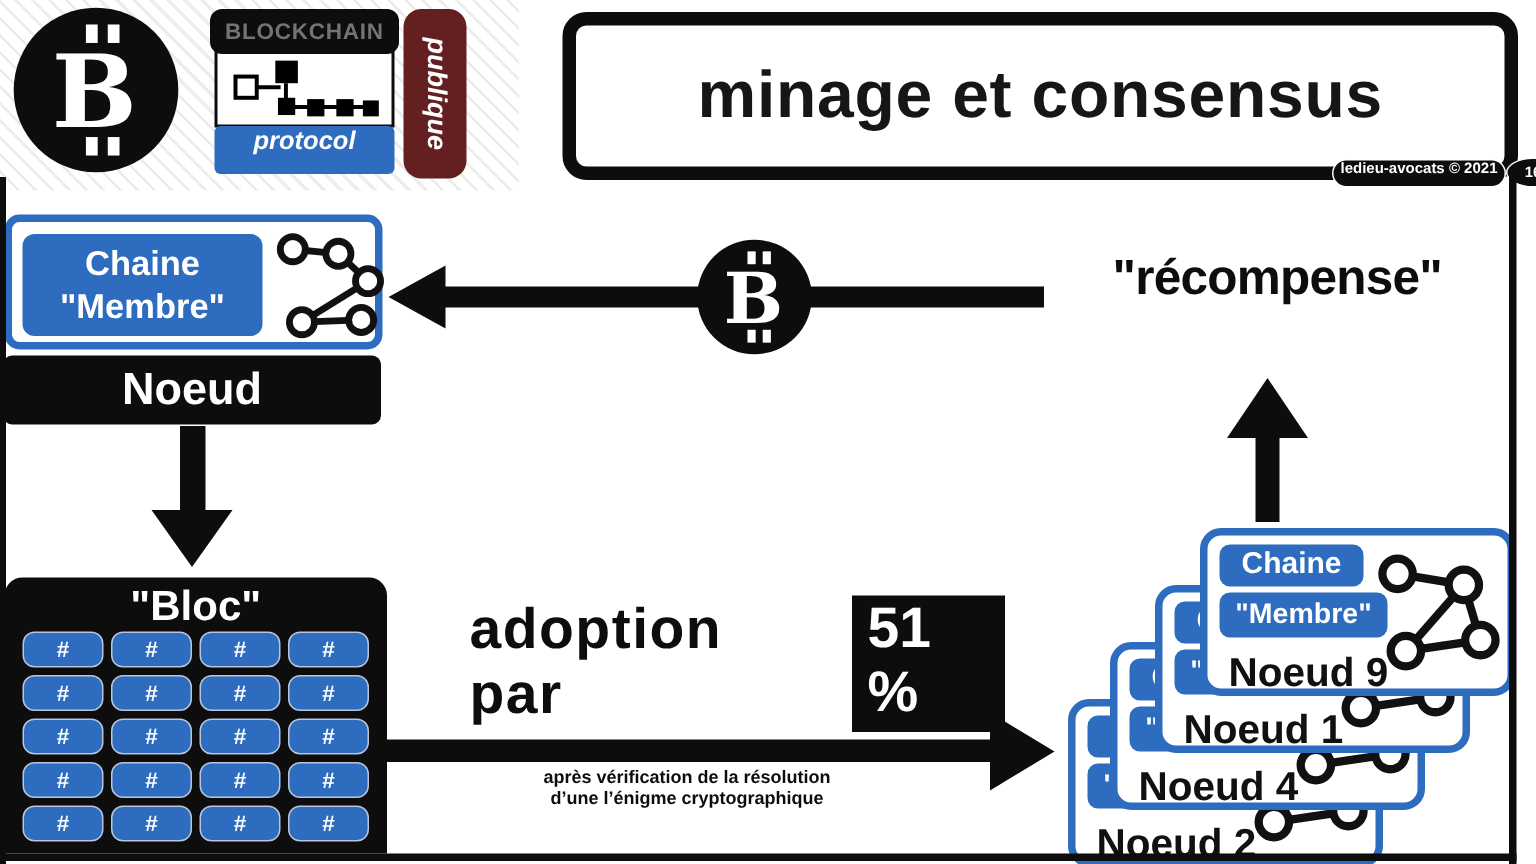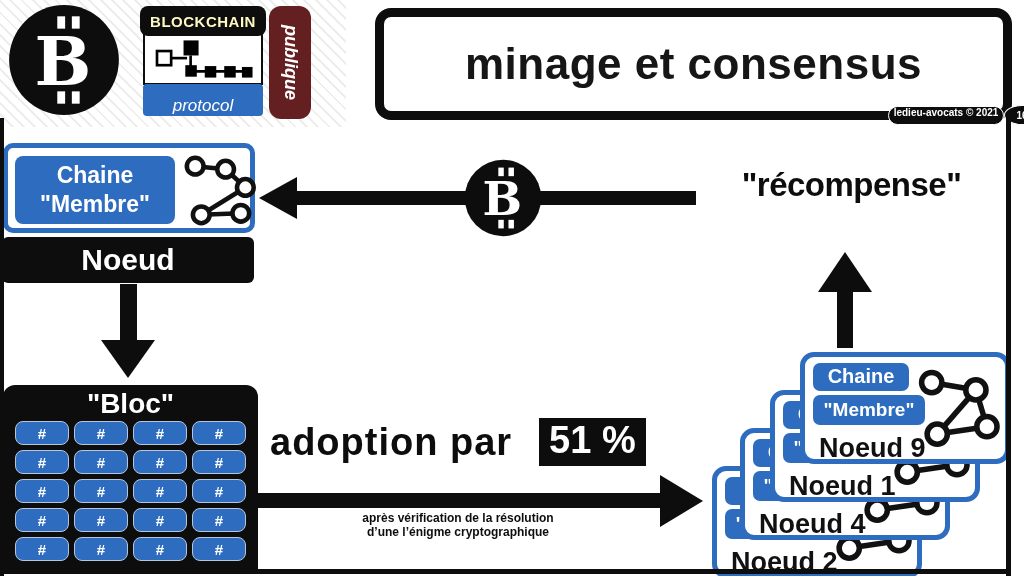--- a/index.html
+++ b/index.html
@@ -7,27 +7,27 @@
   html,body{ background:#ffffff; }
   body{ font-family:"Liberation Sans", sans-serif; }
   #slide{ position:relative; width:1024px; height:576px; background:#fff; overflow:hidden; }
   .abs{ position:absolute; }
 
   
   #hatch{ left:0; top:0; width:346px; height:127px;
     background:repeating-linear-gradient(45deg,#efedeb 0 2px,#ffffff 2px 8px); }
   #btc-logo{ left:8px; top:4px; width:112px; height:112px; }
   #blockchain-label-box{ left:140px; top:6px; width:126px; height:30px; background:var(--ink);
-    border-radius:8px; color:#fef9c3; font-weight:bold; font-size:15px; letter-spacing:.5px;
+    border-radius:8px; color:#737373; font-weight:bold; font-size:15px; letter-spacing:.5px;
     display:flex; align-items:center; justify-content:center; z-index:3;}
   #blockchain-diagram-box{ left:143px; top:33px; width:120px; height:52px; background:#fff;
     border:2px solid var(--ink); display:flex; align-items:center; justify-content:center; }
   #protocol-badge{ left:143px; top:84px; width:120px; height:32px; background:var(--blue);
-    border-radius:4px; color:#fff; font-style:italic; font-weight:normal; font-size:17px;
-    display:flex; align-items:flex-end; justify-content:center; }
+    border-radius:4px; color:#fff; font-style:italic; font-weight:bold; font-size:17px;
+    display:flex; align-items:flex-start; justify-content:center; }
   #publique-badge{ left:269px; top:6px; width:42px; height:113px; background:var(--dark-red);
     border-radius:12px; display:flex; align-items:center; justify-content:center; }
   #publique-badge span{ transform:rotate(90deg); color:#fff; font-style:italic; font-weight:bold;
     font-size:18px; white-space:nowrap; }
   #title-box{ left:375px; top:8px; width:637px; height:112px; background:#fff;
     border:9px solid var(--ink); border-radius:16px; display:flex; align-items:center; justify-content:center; z-index:4;}
   #title-box .t{ font-size:44px; font-weight:bold; color:#161616; letter-spacing:.5px; }
   #credit-pill{ left:888px; top:106px; width:116px; height:19px; background:var(--ink);
     border:1px solid #fff; border-radius:10px; color:#fff; font-size:10px; font-weight:bold;
     display:flex; justify-content:center; z-index:6; }
@@ -73,21 +73,21 @@
   #arrow-right-shaft{ left:258px; top:493px; width:404px; height:15px; }
   #arrow-right-head{ left:660px; top:475px; border-top:26px solid transparent;
     border-bottom:26px solid transparent; border-left:43px solid var(--ink); }
 
   #btc-coin{ left:464px; top:159px; width:78px; height:78px; z-index:6; }
 
   
   #attribution{ left:693px; top:168px; width:317px; text-align:center; color:var(--ink);
     font-weight:bold; font-size:33px; line-height:1.06; letter-spacing:-0.5px; z-index:6;}
   #adoption-row{ left:270px; top:416px; width:400px; height:52px; display:flex; align-items:center; z-index:6;}
-  #adoption-label{ font-weight:bold; font-size:38px; color:var(--ink); letter-spacing:1px; }
+  #adoption-label{ font-weight:bold; font-size:38px; color:var(--ink); letter-spacing:1px;margin-left:43px; }
   #percent-badge{ margin-left:27px; background:var(--ink); color:#fff; font-weight:bold; font-size:38px;
     padding:1px 10px 4px 10px; }
   #verification{ left:255px; top:512px; width:406px; text-align:center; color:var(--ink);
     font-weight:bold; font-size:12px; line-height:1.15; z-index:6; }
 
   
   .card{ position:absolute; width:210px; height:112px; background:#fff; border:5px solid var(--blue);
     border-radius:14px; }
   .card .badge{ position:absolute; background:var(--blue); border-radius:7px; color:#fff;
     font-weight:bold; text-align:center; }

